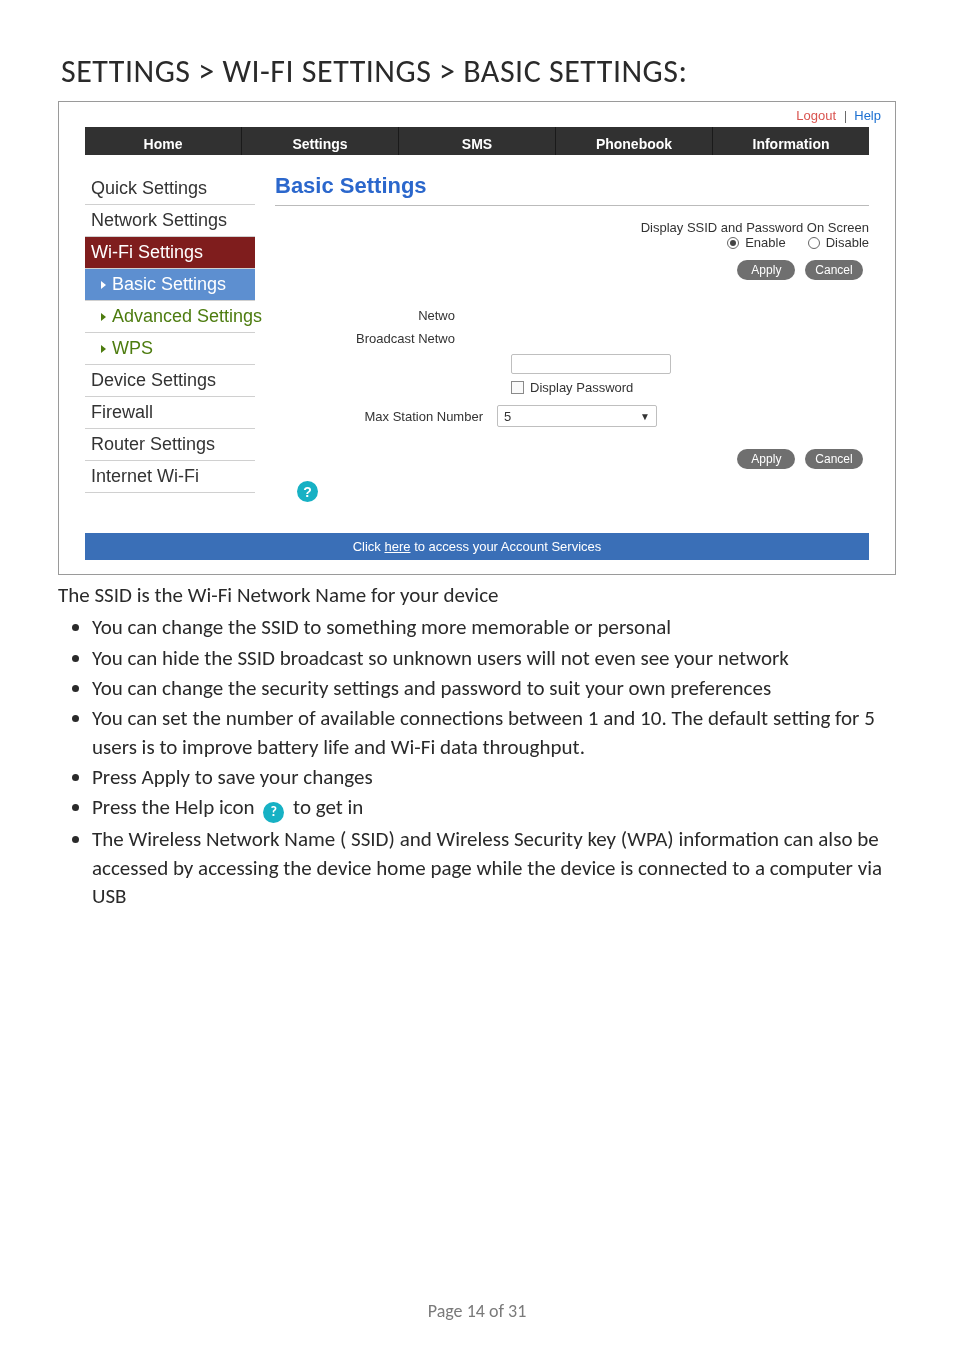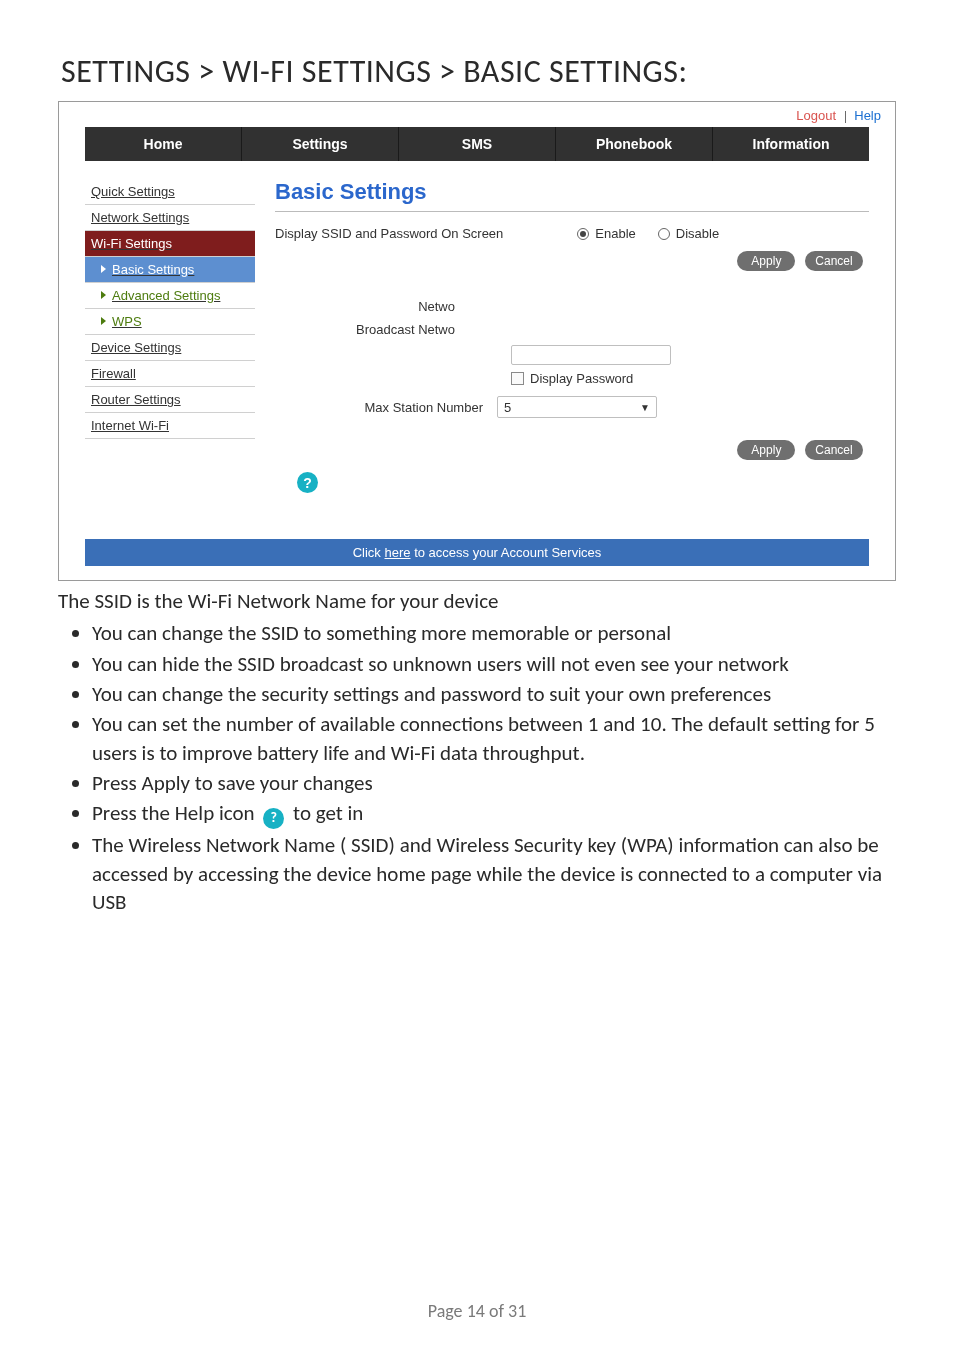--- a/index.html
+++ b/index.html
@@ -35,21 +35,21 @@
     font-size: 13px;
     padding: 2px 14px 4px 0;
     color: #888;
   }
   .top-links .logout { color: #d9534f; text-decoration: none; }
   .top-links .sep { display:inline-block; width:1px; height:12px; background:#6a6a6a; vertical-align:middle; margin:0 5px; }
   .top-links .help { color: #1b6fd1; text-decoration: none; }
   .tab-bar {
     display: flex;
     margin: 0 26px;
-    height: 34px;
+    height: 28px;
     border-radius: 7px;
   }
   .tab-bar .tab {
     flex: 1;
     background: #313131;
     color: #ffffff;
     font-weight: bold;
     font-size: 14px;
     text-align: center;
     line-height: 34px;
@@ -58,24 +58,23 @@
   .tab-bar .tab:last-child { border-right: none; }
   .ui-body {
     display: flex;
     margin: 18px 26px 0 26px;
     min-height: 330px;
     position: relative;
   }
   
   .sidebar {
     width: 170px;
-    font-size: 13px;
+    font-size: 18px;
     color: #333;
     flex: 0 0 170px;
-    text-decoration: underline;
   }
   .sidebar .nav-item {
     padding: 5px 4px 5px 6px;
     border-bottom: 1px solid #d0d0d0;
     white-space: nowrap;
   }
   .sidebar .nav-item.active-parent {
     background: #7f1d1d;
     color: #ffffff;
   }
@@ -105,21 +104,21 @@
     color: #333;
   }
   .panel-title {
     color: #2b67cc;
     font-size: 22px;
     font-weight: bold;
     padding: 0 0 6px 0;
     border-bottom: 1px solid #bbb;
     margin-bottom: 14px;
   }
-  .row1 { display:flex; align-items:flex-end; margin-bottom: 10px; }
+  .row1 { display:flex; align-items:flex-end; margin-bottom: 10px; flex-direction: column; }
   .row1 .lbl { flex: 0 0 auto; }
   .radio-group { margin-left: 74px; display:flex; align-items:center; gap:6px; }
   .radio-dot {
     display:inline-block; width:12px; height:12px; border:1px solid #666; border-radius:50%; position:relative; background:#fff;
   }
   .radio-dot.on::after {
     content:""; position:absolute; left:2px; top:2px; width:6px; height:6px; background:#444; border-radius:50%;
   }
   .btn-row { text-align: right; margin: 4px 6px 0 0; }
   .pill-btn {

